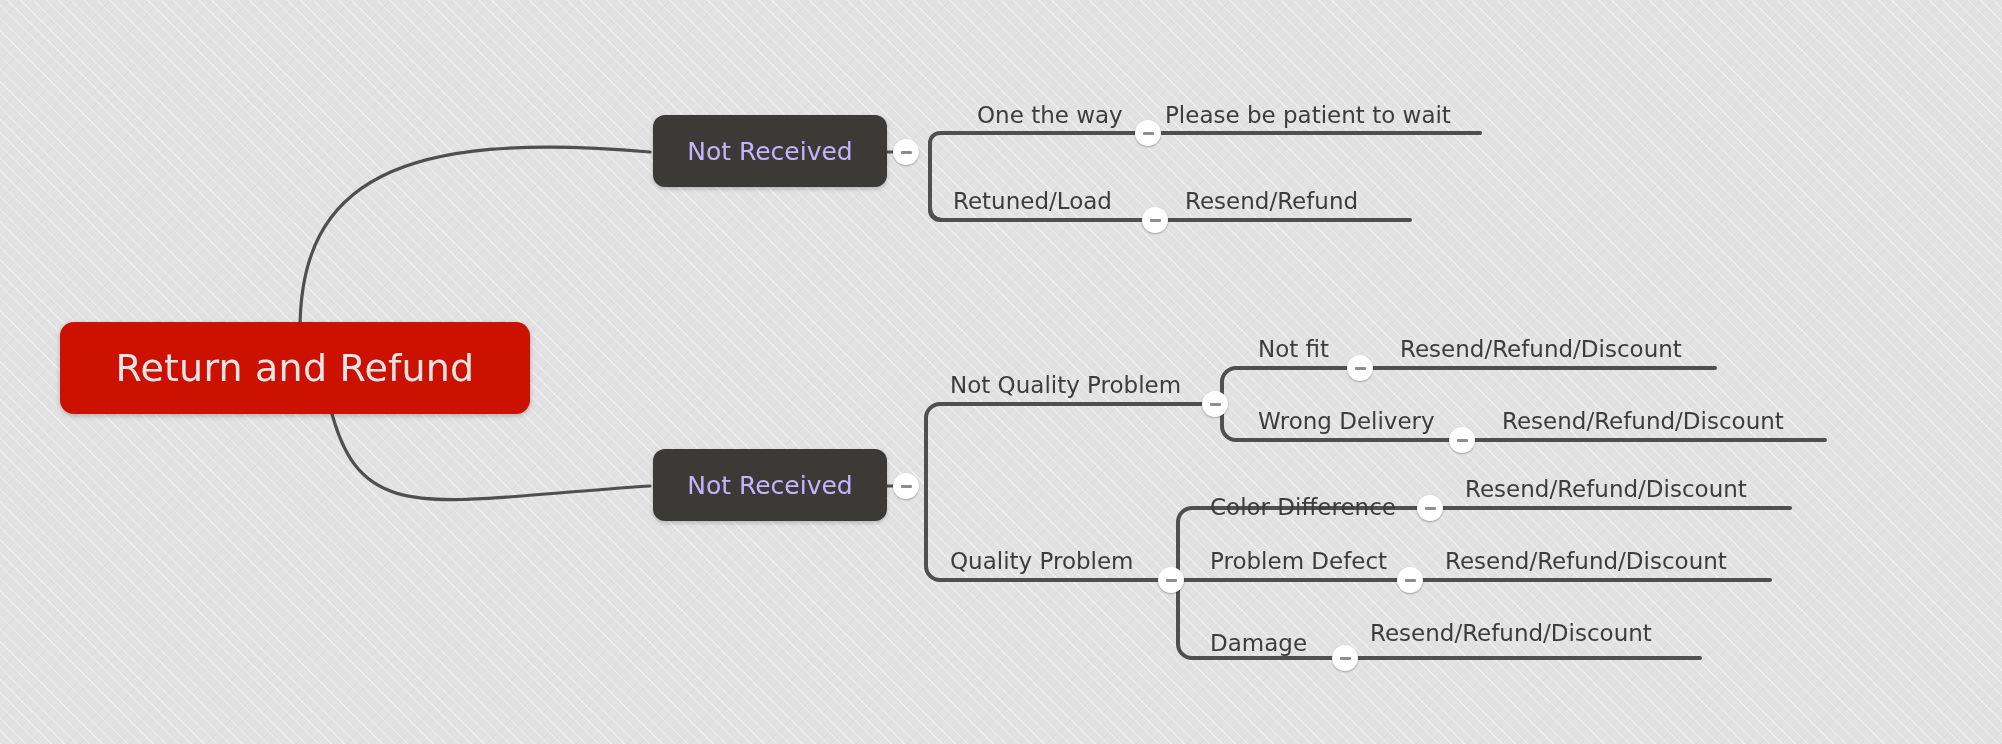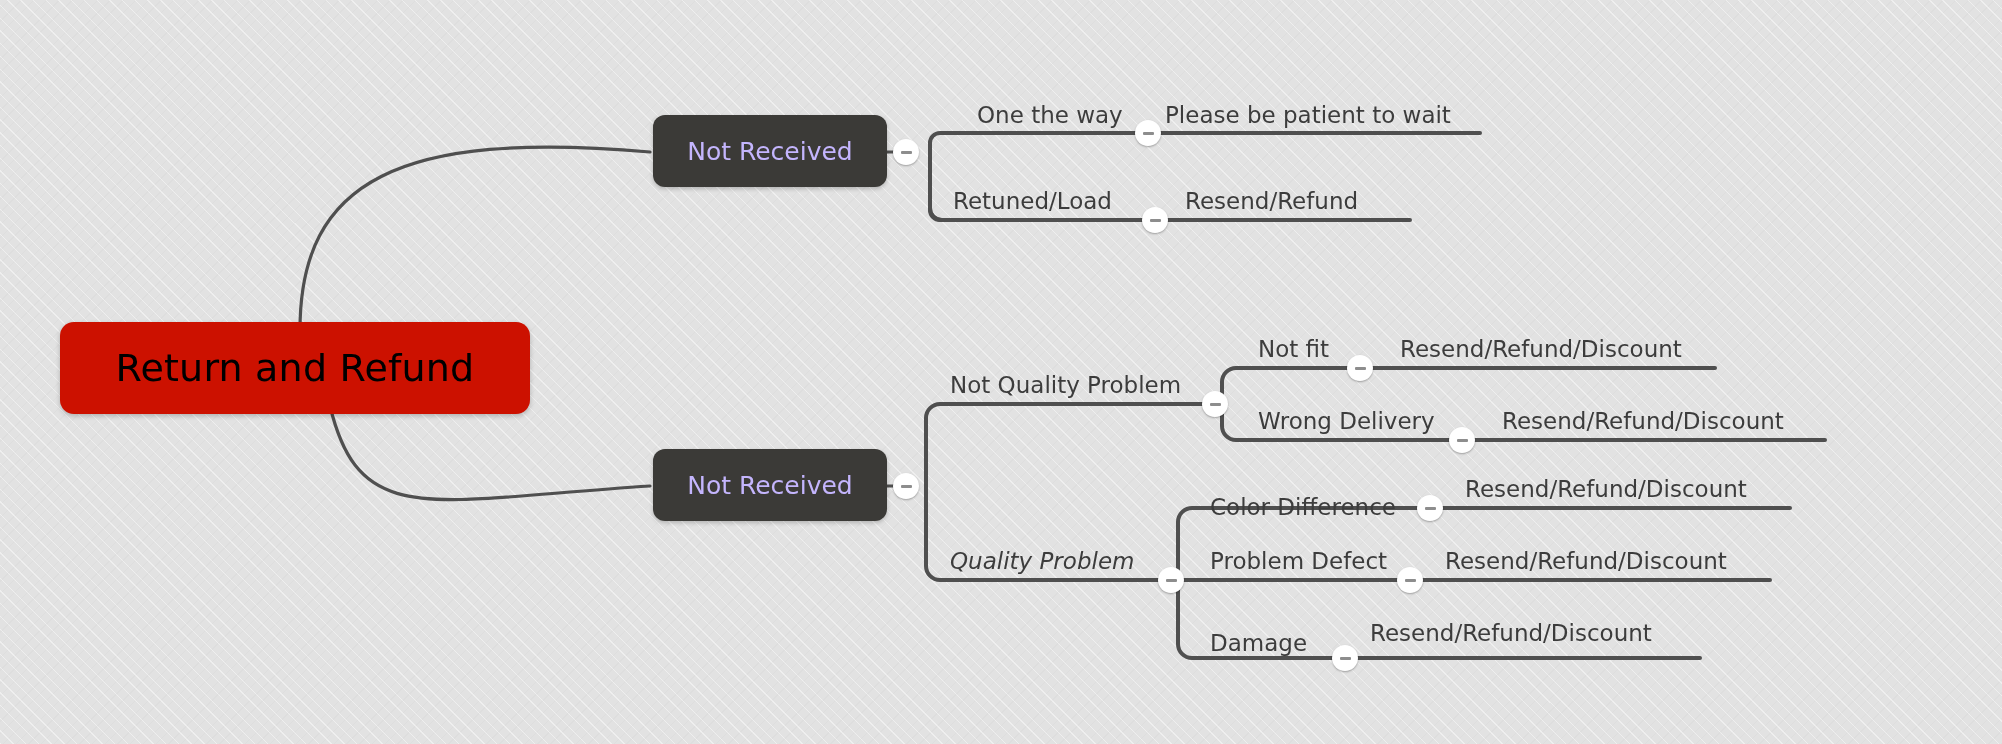--- a/index.html
+++ b/index.html
@@ -44,21 +44,21 @@
   .node {
     position: absolute;
     box-sizing: border-box;
     display: flex;
     align-items: center;
     justify-content: center;
     white-space: nowrap;
   }
   .root-node {
     background: #cc1100;
-    color: #000000;
+    color: #e5e5e5;
     border-radius: 14px;
     font-size: 38px;
     font-weight: 400;
     letter-spacing: 0.2px;
     box-shadow: 0 2px 5px rgba(0,0,0,0.22);
     padding: 0 26px;
   }
   .branch-node {
     background: #3b3a37;
     color: #c4b5fd;
@@ -169,21 +169,21 @@
   <div class="topic" style="left:977px; top:104px;">One the way</div>
 
   <div class="topic" style="left:1165px; top:104px;">Please be patient to wait</div>
 
   <div class="topic" style="left:953px; top:190px;">Retuned/Load</div>
 
   <div class="topic" style="left:1185px; top:190px;">Resend/Refund</div>
 
   <div class="topic" style="left:950px; top:374px;">Not Quality Problem</div>
 
-  <div class="topic" style="left:950px; top:550px;font-style:italic;">Quality Problem</div>
+  <div class="topic" style="left:950px; top:550px;">Quality Problem</div>
 
   <div class="topic sub" style="left:1258px; top:338px;">Not fit</div>
 
   <div class="topic sub" style="left:1400px; top:338px;">Resend/Refund/Discount</div>
 
   <div class="topic sub" style="left:1258px; top:410px;">Wrong Delivery</div>
 
   <div class="topic sub" style="left:1502px; top:410px;">Resend/Refund/Discount</div>
 
   <div class="topic sub" style="left:1210px; top:496px;">Color Difference</div>

